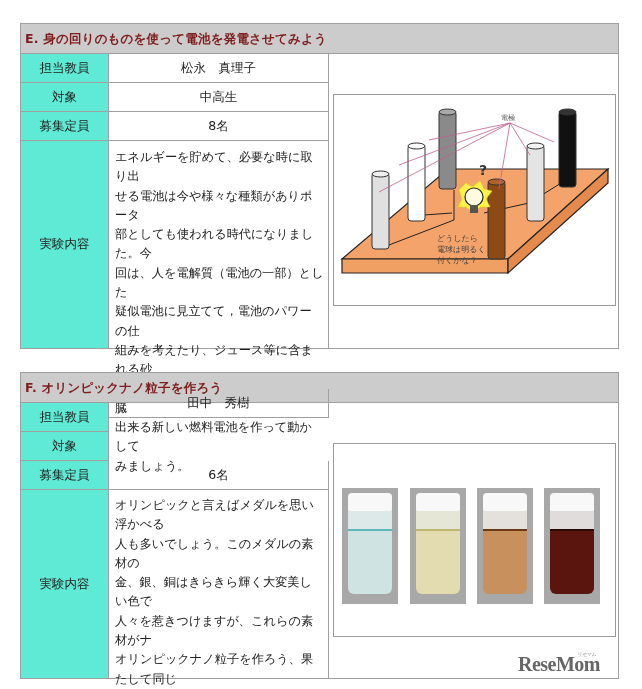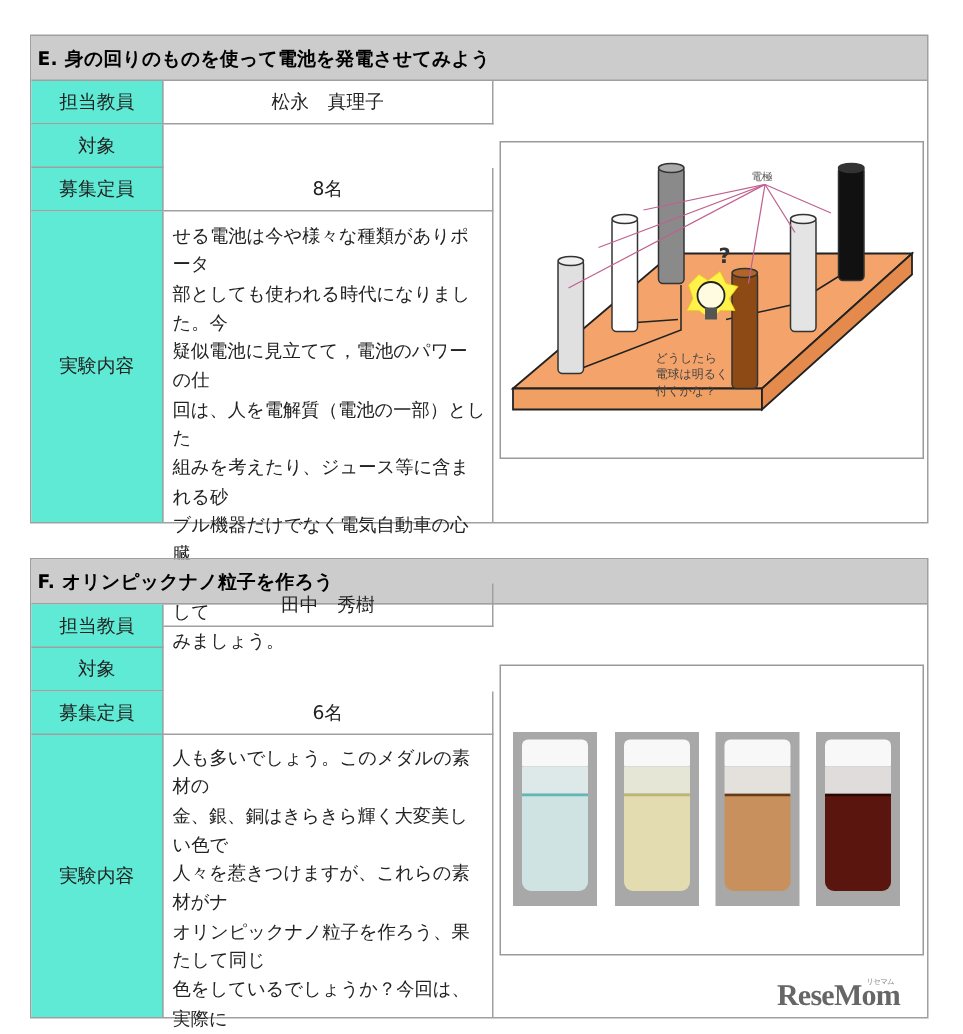--- a/index.html
+++ b/index.html
@@ -1,21 +1,21 @@
 <!DOCTYPE html>
 <html><head>
 <meta charset="utf-8">
 <style>
   html, body { margin:0; padding:0; background:#ffffff; }
   body { width:642px; height:689px; position:relative; overflow:hidden;
          font-family:"DejaVu Sans", "Liberation Sans", sans-serif; color:#222; }
   .tbl { position:absolute; left:20px; width:599px; border:1px solid #a0a0a0; box-sizing:border-box; }
   .hdr { position:absolute; left:0; top:0; right:0; height:29px; background:#cccccc;
          border-bottom:1px solid #a0a0a0; font-size:12.5px; font-weight:bold;
-         line-height:29px; padding-left:4px; letter-spacing:0.2px; color:#000000; }
+         line-height:29px; padding-left:4px; letter-spacing:0.2px; color:#7f1d1d; }
   .lbl { position:absolute; left:0; width:88px; background:#5eead4; border-right:1px solid #a0a0a0;
          border-bottom:1px solid #a0a0a0; font-size:12.5px; text-align:center; box-sizing:border-box;
          display:flex; align-items:center; justify-content:center; }
   .val { position:absolute; left:88px; width:220px; border-right:1px solid #a0a0a0;
          border-bottom:1px solid #a0a0a0; font-size:12.5px; text-align:right; box-sizing:border-box;
          display:flex; align-items:center; justify-content:center; }
   .body-cell { position:absolute; left:88px; width:220px; border-right:1px solid #a0a0a0;
          box-sizing:border-box; font-size:12.2px; line-height:19.3px; padding:7px 4px 0 6px; text-align:left; }
   .imgcell { position:absolute; left:308px; right:0; }
   .imgbox { position:absolute; border:1px solid #9a9a9a; background:#fff; box-sizing:border-box; overflow:hidden; }
@@ -27,30 +27,32 @@
 </head>
 <body>
 
 <div class="tbl" style="top:23px;height:326px;">
   <div class="hdr">E. 身の回りのものを使って電池を発電させてみよう</div>
 
   <div class="lbl" style="top:30px;height:29px;">担当教員</div>
   <div class="val" style="top:30px;height:29px;">松永　真理子</div>
 
   <div class="lbl" style="top:59px;height:29px;">対象</div>
+  <div class="val" style="top:59px;height:29px;">中高生</div>
 
   <div class="lbl" style="top:88px;height:29px;">募集定員</div>
   <div class="val" style="top:88px;height:29px;">8名</div>
 
   <div class="lbl" style="top:117px;height:207px;border-bottom:none;">実験内容</div>
   <div class="body-cell" style="top:117px;height:207px;">
+    <div>エネルギーを貯めて、必要な時に取り出</div>
     <div>せる電池は今や様々な種類がありポータ</div>
     <div>部としても使われる時代になりました。今</div>
+    <div>回は、人を電解質（電池の一部）とした</div>
     <div>疑似電池に見立てて，電池のパワーの仕</div>
-    <div>回は、人を電解質（電池の一部）とした</div>
     <div>組みを考えたり、ジュース等に含まれる砂</div>
     <div>ブル機器だけでなく電気自動車の心臓</div>
     <div>出来る新しい燃料電池を作って動かして</div>
     <div>みましょう。</div>
   </div>
 
   <div class="imgcell" style="top:30px;bottom:0;">
     <div class="imgbox" style="left:4px;top:40px;width:283px;height:212px;">
       <svg width="283" height="212" viewBox="0 0 283 212">
 
@@ -109,20 +111,21 @@
   <div class="lbl" style="top:30px;height:29px;">担当教員</div>
   <div class="val" style="top:16px;height:29px;">田中　秀樹</div>
 
   <div class="lbl" style="top:59px;height:29px;">対象</div>
 
   <div class="lbl" style="top:88px;height:29px;">募集定員</div>
   <div class="val" style="top:88px;height:29px;">6名</div>
 
   <div class="lbl" style="top:117px;height:188px;border-bottom:none;">実験内容</div>
   <div class="body-cell" style="top:117px;height:188px;padding-top:6px;">
+    <div>オリンピックと言えばメダルを思い浮かべる</div>
     <div>人も多いでしょう。このメダルの素材の</div>
     <div>金、銀、銅はきらきら輝く大変美しい色で</div>
     <div>人々を惹きつけますが、これらの素材がナ</div>
     <div>オリンピックナノ粒子を作ろう、果たして同じ</div>
     <div>色をしているでしょうか？今回は、実際に</div>
 
   </div>
 
   <div class="imgcell" style="top:30px;bottom:0;">
     <div class="imgbox" style="left:4px;top:40px;width:283px;height:194px;">

